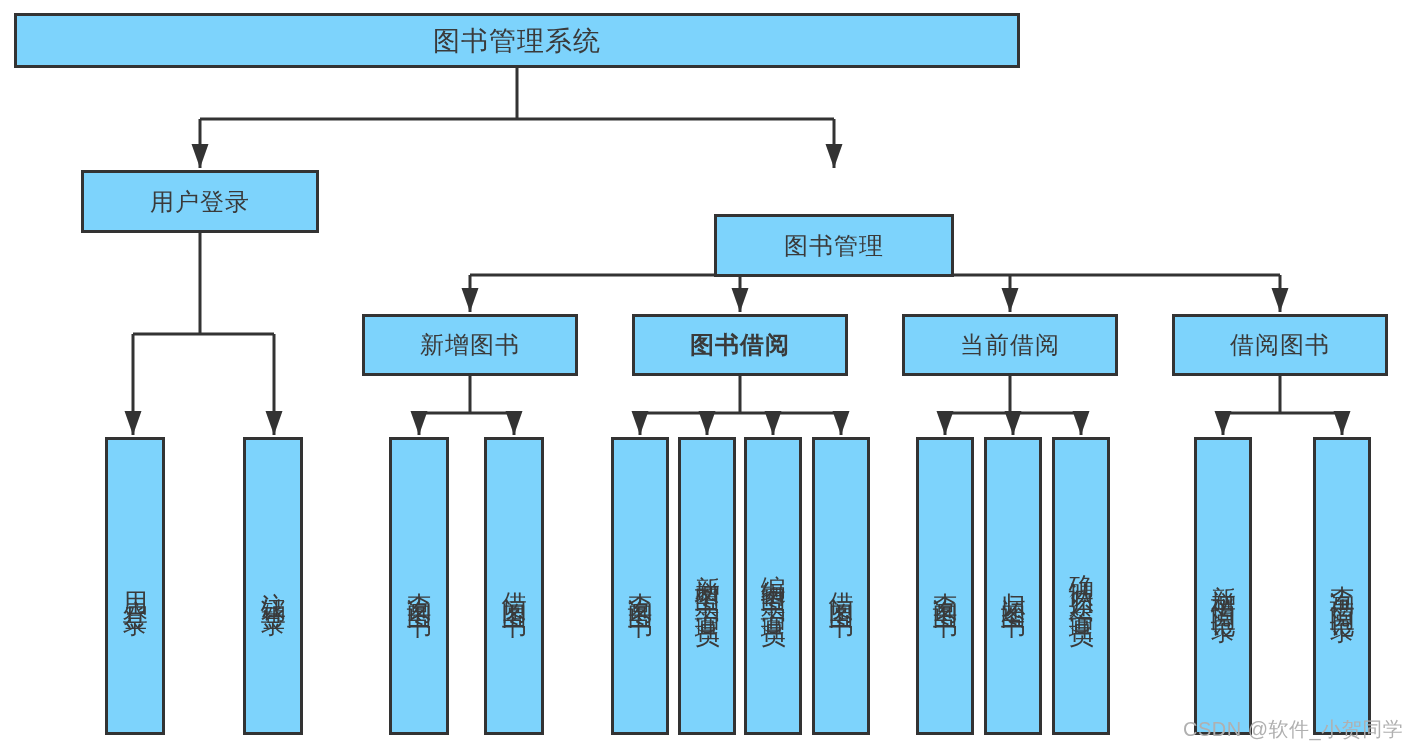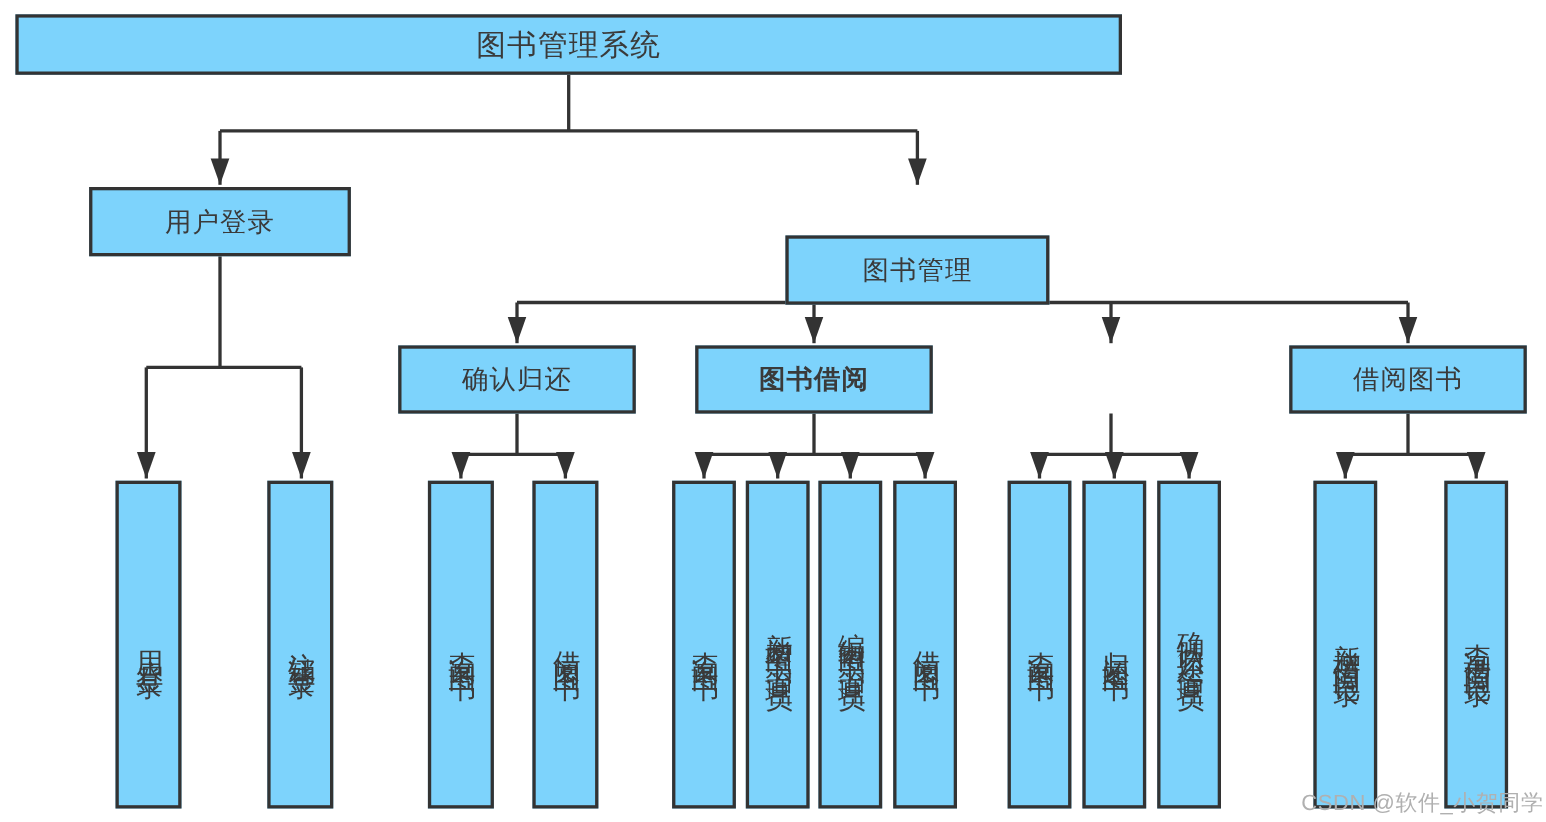--- a/index.html
+++ b/index.html
@@ -115,24 +115,27 @@
   </div>
 
   <div class="box n-login">
     <span class="hlabel">用户登录</span>
   </div>
   <div class="box n-mgmt">
     <span class="hlabel">图书管理</span>
   </div>
 
   <div class="box n-rec">
-    <span class="hlabel">确认归还</span>
+    <span class="hlabel">新增图书</span>
   </div>
   <div class="box n-borrow">
     <span class="hlabel">图书借阅</span>
+  </div>
+  <div class="box n-current">
+    <span class="hlabel">当前借阅</span>
   </div>
   <div class="box n-records">
     <span class="hlabel">借阅图书</span>
   </div>
 
   <div class="box leaf n-l1">
     <span class="vlabel">用户登录</span>
   </div>
   <div class="box leaf n-l2">
     <span class="vlabel">注销登录</span>

